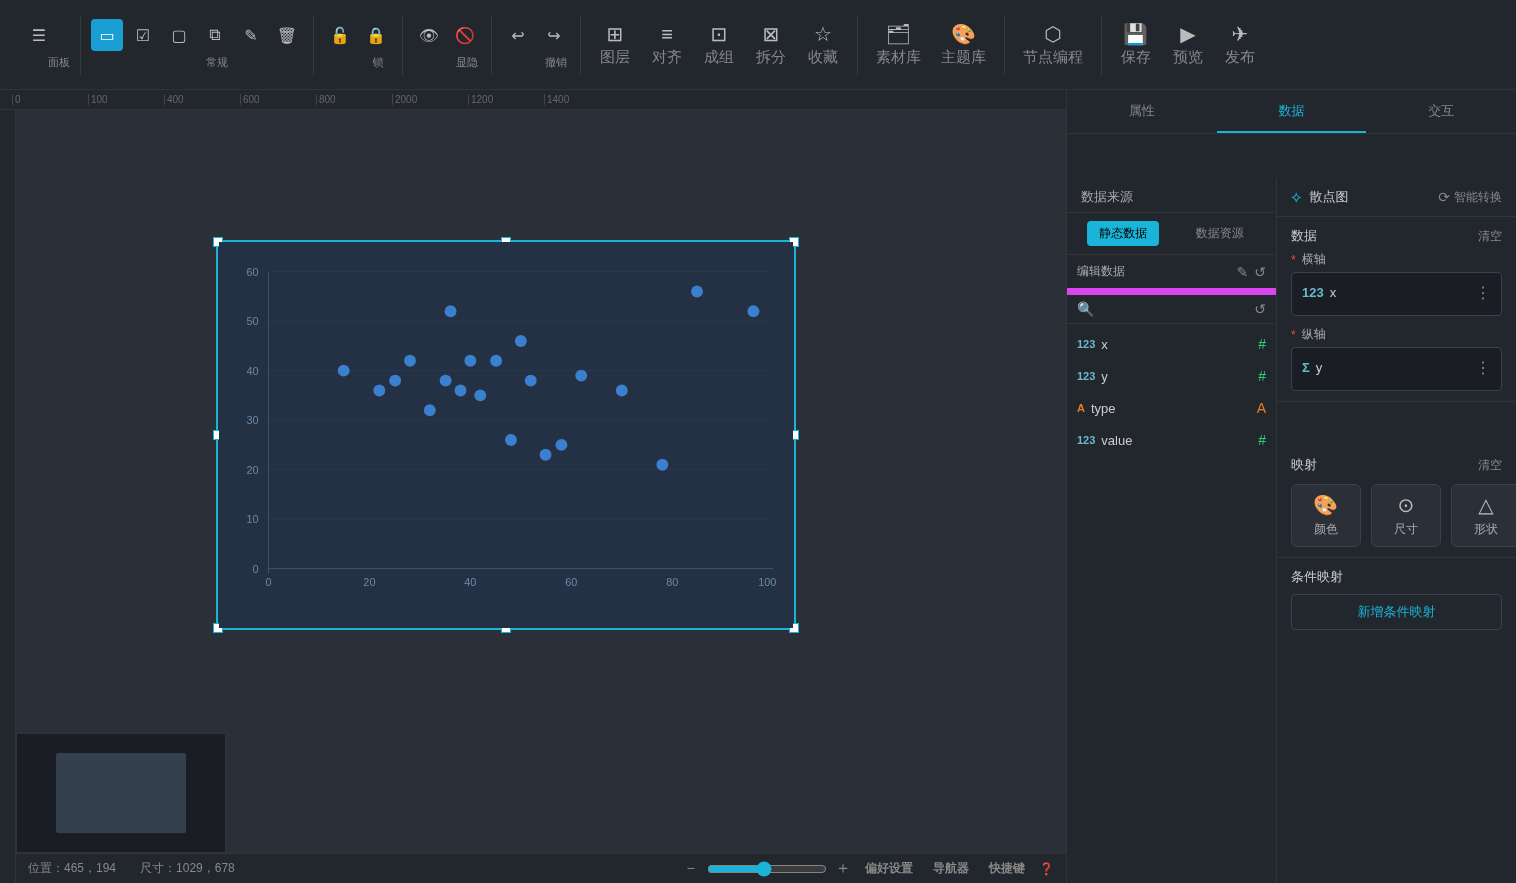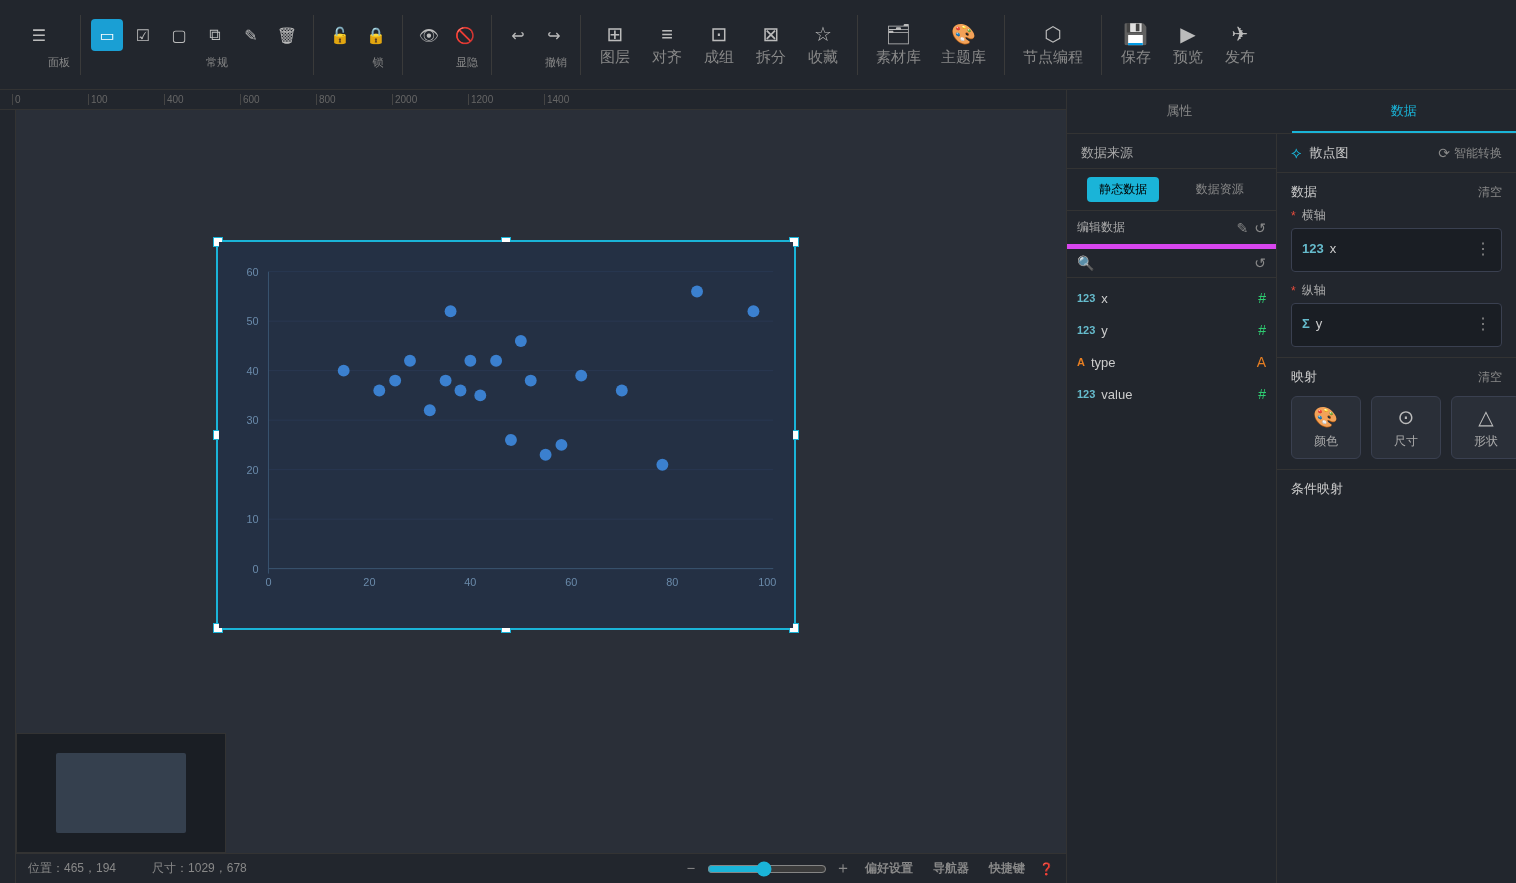--- a/index.html
+++ b/index.html
@@ -179,21 +179,21 @@
     
     .status-bar {
       position: absolute;
       bottom: 0; left: 16px; right: 0;
       height: 30px;
       background: #22262d;
       border-top: 1px solid #333;
       display: flex;
       align-items: center;
       padding: 0 12px;
-      gap: 36px;
+      gap: 24px;
       font-size: 12px;
       color: #888;
       margin-top: 20px;
     }
     .zoom-control {
       display: flex;
       align-items: center;
       gap: 8px;
       margin-left: auto;
     }
@@ -209,20 +209,21 @@
     }
 
     
     .right-panel {
       width: 450px;
       background: #22262d;
       border-left: 1px solid #333;
       display: flex;
       flex-direction: column;
       flex-shrink: 0;
+      gap: 44px;
     }
 
     
     .right-tabs {
       display: flex;
       border-bottom: 1px solid #333;
       height: 44px;
       flex-shrink: 0;
     }
     .right-tab {
@@ -271,21 +272,21 @@
     }
     .ds-tab.active {
       background: #1ab4d8;
       color: #000000;
     }
     .ds-edit-row {
       display: flex;
       align-items: center;
       justify-content: space-between;
       padding: 8px 10px;
-      border-bottom: 5px solid #d946ef;
+      border-bottom: 7px solid #d946ef;
       font-size: 12px;
       color: #aaa;
     }
     .ds-edit-icons {
       display: flex;
       gap: 6px;
     }
     .ds-icon-btn {
       cursor: pointer;
       color: #888;
@@ -412,20 +413,21 @@
 
     .mapping-section {
       padding: 10px 14px;
       border-top: 1px solid #333;
     }
     .mapping-header {
       display: flex;
       align-items: center;
       justify-content: space-between;
       margin-bottom: 10px;
+      margin-top: 44px;
     }
     .mapping-title { font-size: 13px; color: #ccc; }
     .mapping-clear { font-size: 12px; color: #888; cursor: pointer; }
     .mapping-btns {
       display: flex;
       gap: 10px;
     }
     .mapping-btn {
       display: flex;
       flex-direction: column;
@@ -710,20 +712,21 @@
         <span style="cursor:pointer;">❓</span>
       </div>
     </div>
   </div>
 
   <div class="right-panel">
 
     <div class="right-tabs">
       <div class="right-tab">属性</div>
       <div class="right-tab active">数据</div>
+      <div class="right-tab">交互</div>
     </div>
 
     <div class="right-panel-body">
 
       <div class="data-source-panel">
 
         <div style="padding:10px 14px 6px; font-size:13px; color:#aaa; border-bottom:1px solid #333;">数据来源</div>
 
         <div class="ds-header">
           <div class="ds-tab active">静态数据</div>
@@ -837,20 +840,21 @@
             </div>
             <div class="mapping-btn">
               <span class="mapping-btn-icon">△</span>
               <span class="mapping-btn-label">形状</span>
             </div>
           </div>
         </div>
 
         <div class="condition-section">
           <div class="condition-title">条件映射</div>
+          <button class="condition-add-btn">新增条件映射</button>
         </div>
 
       </div>
 
     </div>
   </div>
 
 </div>
 
 </body></html>

